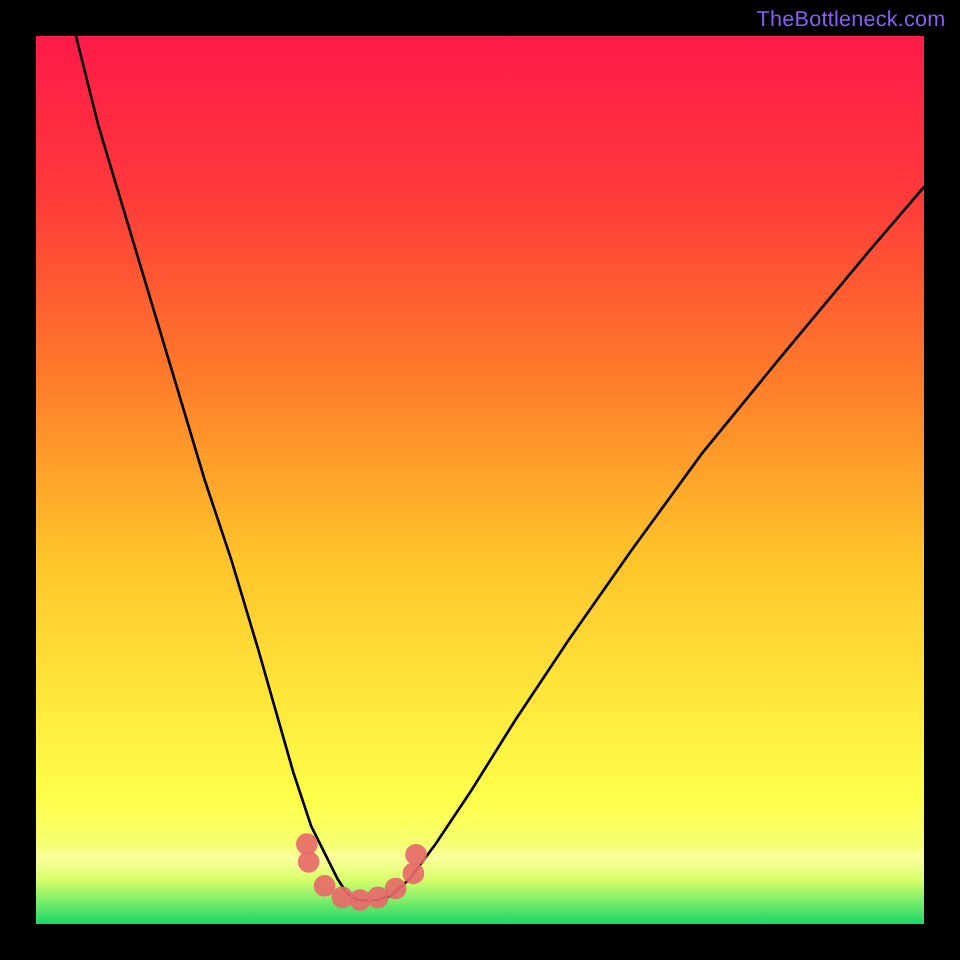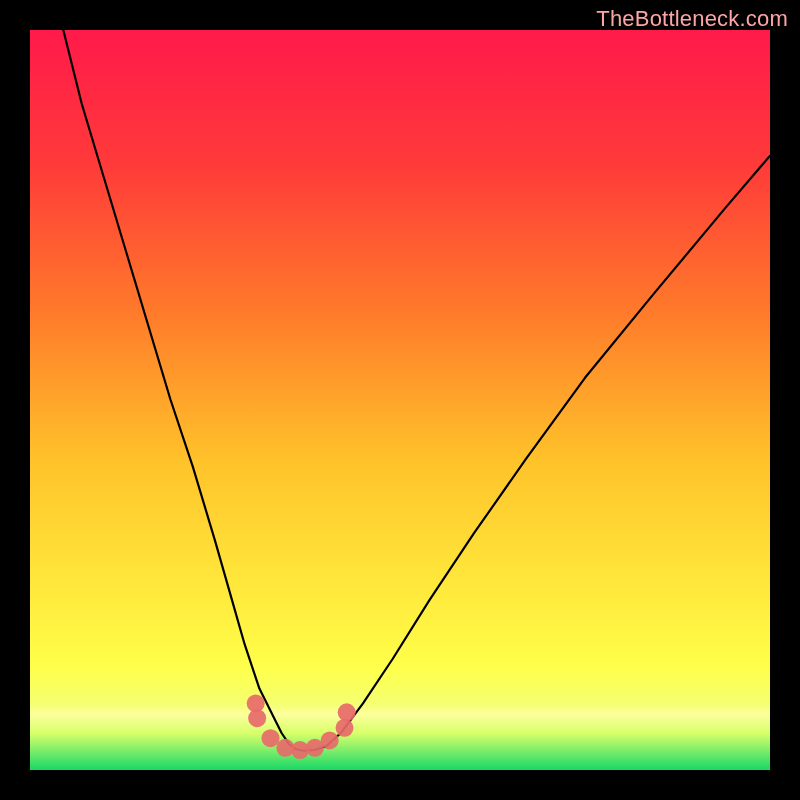--- a/index.html
+++ b/index.html
@@ -29,22 +29,22 @@
     left: 0; top: 0; width: 100%; height: 100%;
   }
   .overlay-svg {
     position: absolute;
     left: 0; top: 0; width: 100%; height: 100%;
   }
   .watermark {
     position: absolute;
     top: 6px;
     right: 12px;
-    color: #fca5a5;
-    font-size: 22px;
+    color: #8b5cf6;
+    font-size: 18px;
     font-weight: 400;
     letter-spacing: 0.2px;
     user-select: none;
   }
 </style>
 </head>
 <body>
 
 <div class="frame">
 

